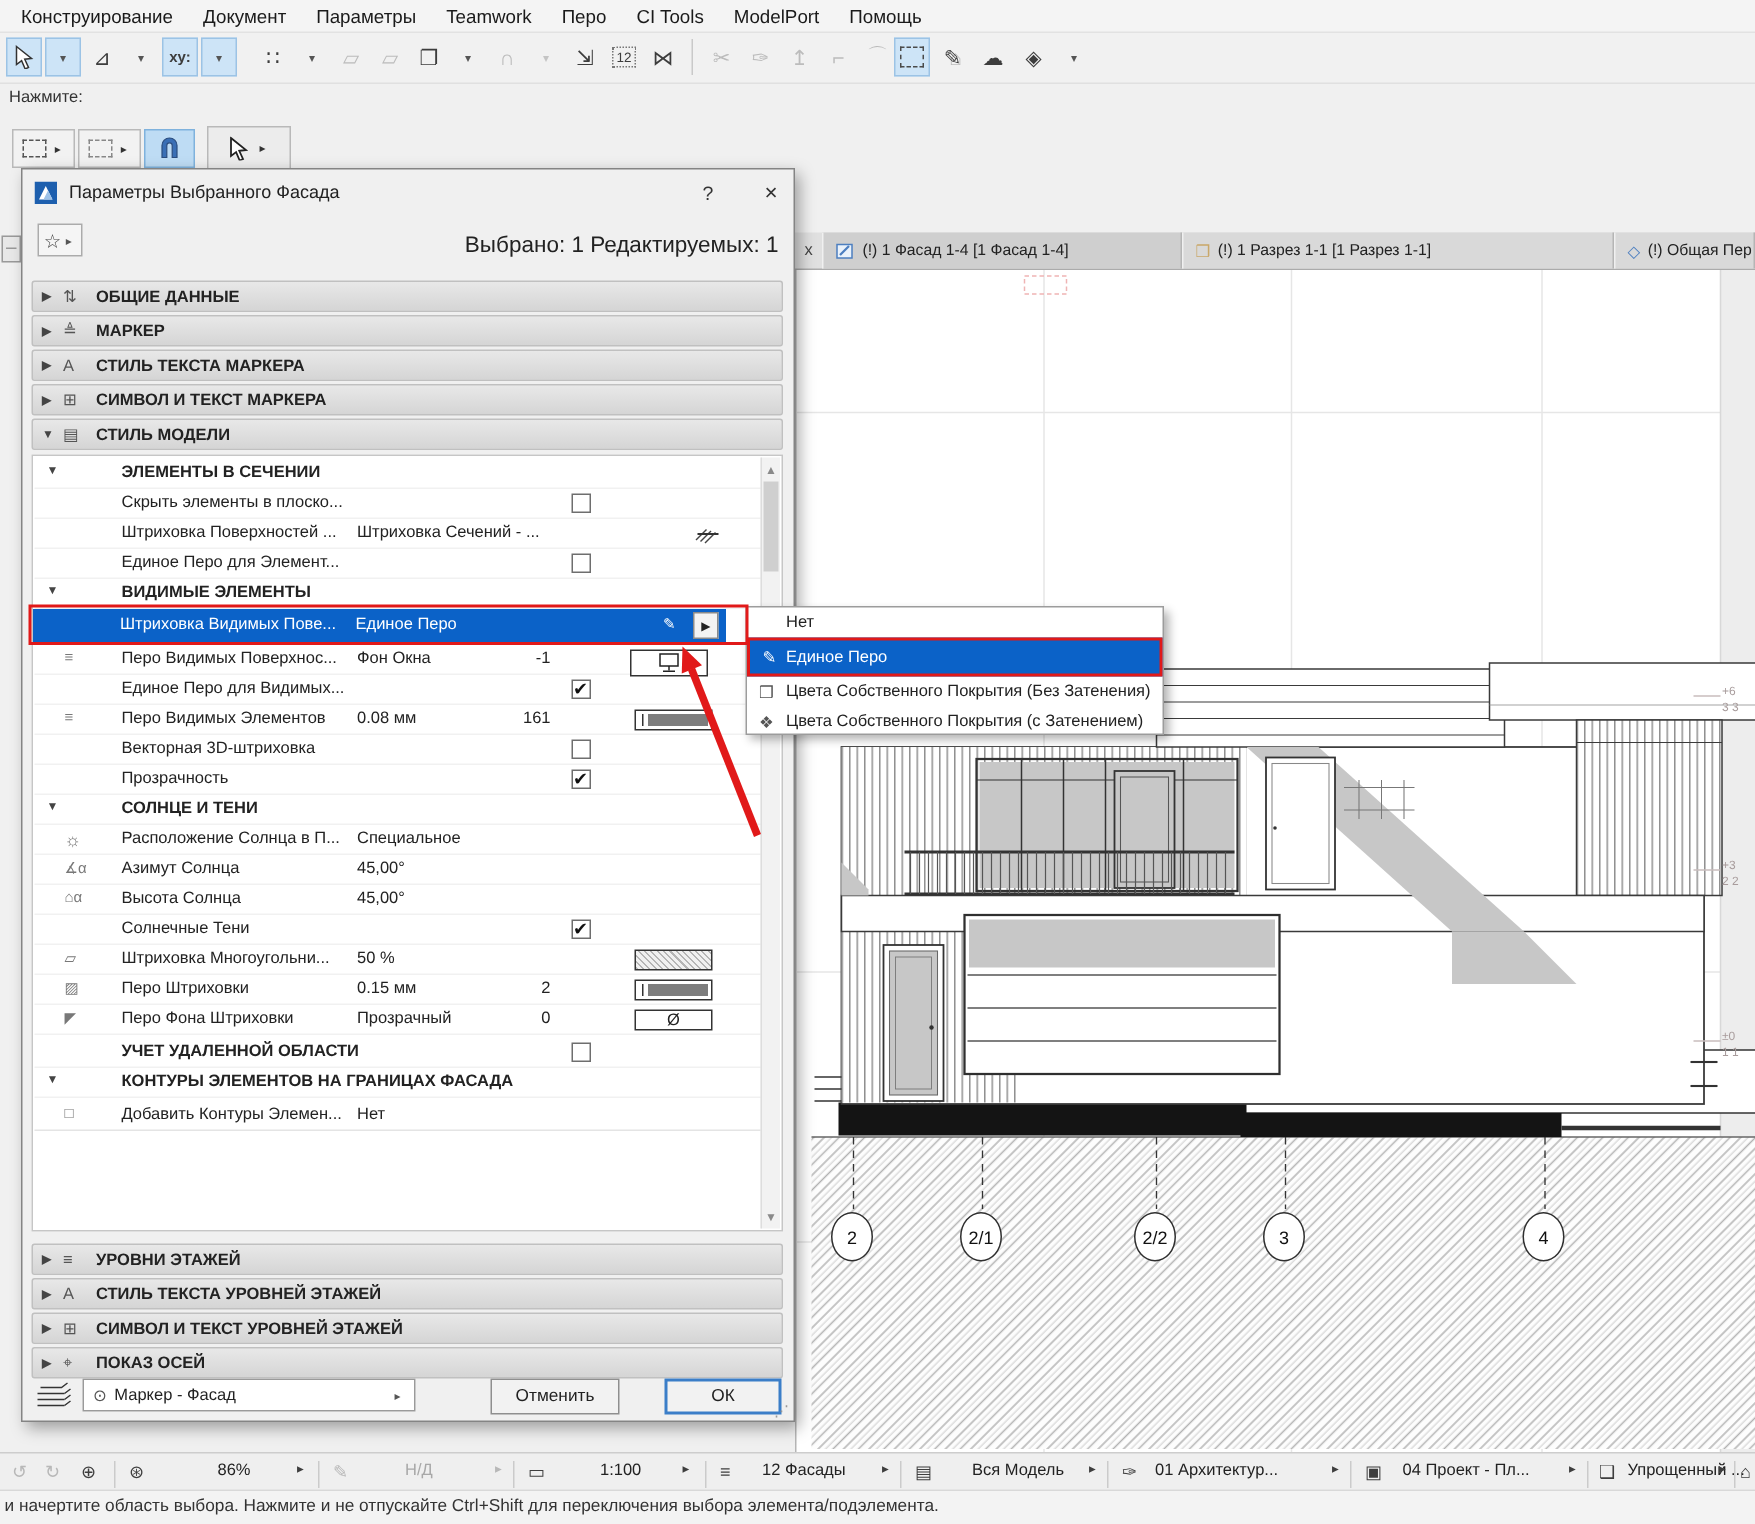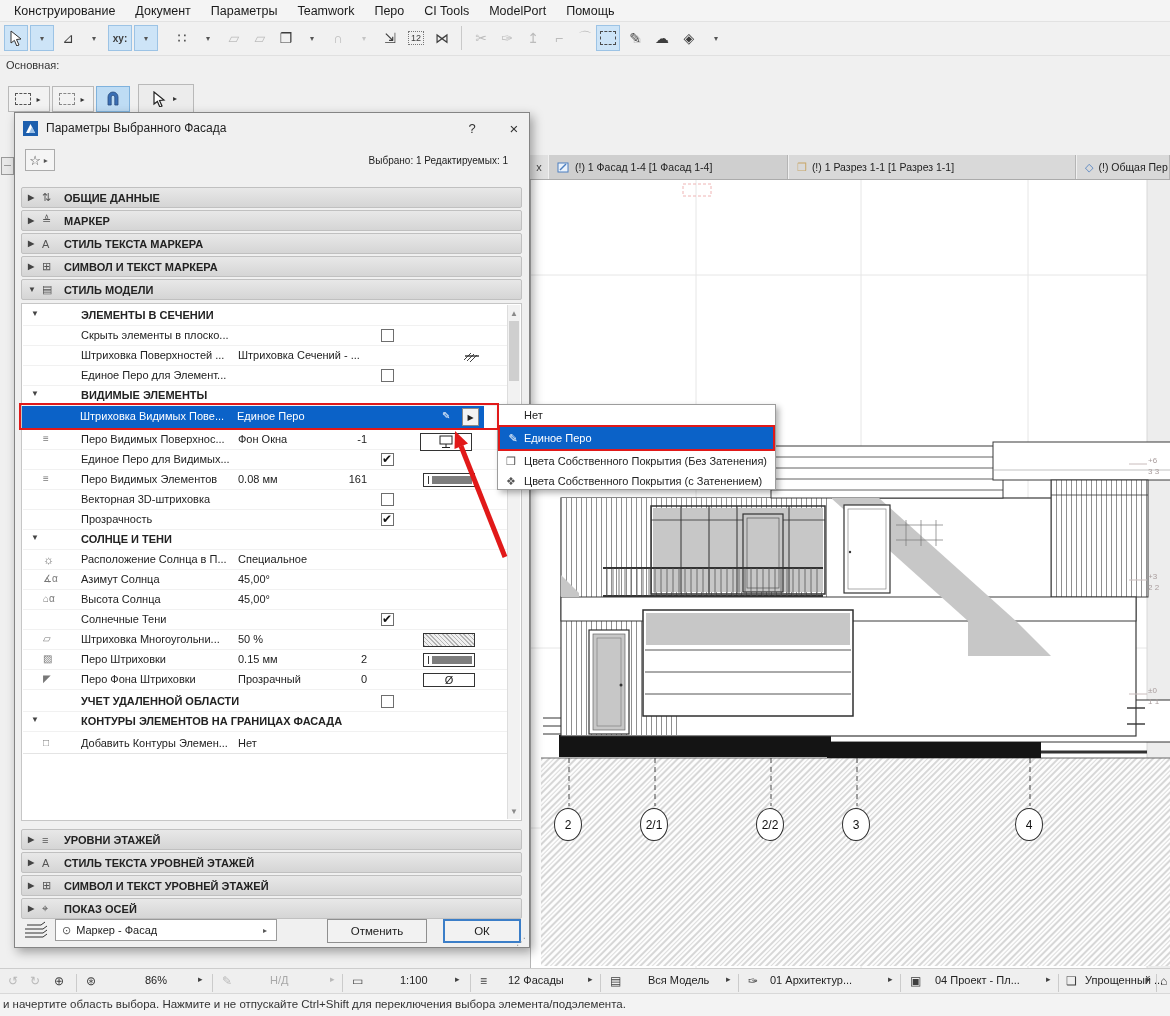--- a/index.html
+++ b/index.html
@@ -23,21 +23,21 @@
   .basic-label{position:absolute;left:6px;top:59px;font-size:11px;color:#333}
   .trow-btn{position:absolute;height:26px;background:#f2f2f2;border:1px solid #b9b9b9;display:flex;align-items:center;justify-content:center;gap:3px}
   .trow-btn .ddc{color:#333}
   .dashbox{width:16px;height:12px;border:1px dashed #555}
   .magnet-btn{background:#bedcf4;border-color:#7fb2dd}
   
   .dialog{position:absolute;left:14px;top:112px;width:516px;height:836px;background:#f0f0f0;border:1px solid #848484;box-shadow:3px 4px 10px rgba(0,0,0,.35);z-index:20}
   .dlg-title{position:absolute;left:0;top:0;right:0;height:30px;display:flex;align-items:center;padding-left:8px;gap:8px;font-size:12px;color:#222}
   .dlg-x{position:absolute;top:4px;width:26px;height:22px;display:flex;align-items:center;justify-content:center;color:#333;font-size:13px}
   .star-btn{position:absolute;left:10px;top:36px;width:30px;height:22px;border:1px solid #ababab;background:#f5f5f5;display:flex;align-items:center;justify-content:center;font-size:13px;color:#444}
-  .sel-info{position:absolute;right:21px;top:42px;font-size:10px;color:#222}
+  .sel-info{position:absolute;right:10px;top:42px;font-size:15px;color:#222}
   .acc{position:absolute;left:6px;width:501px;height:21px;background:linear-gradient(#e8e8e8,#d5d5d5);border:1px solid #c0c0c0;border-radius:2px;display:flex;align-items:center;padding:0 6px;font-weight:bold;font-size:11px;color:#222}
   .acc .exp{width:14px;font-size:8px;color:#444}
   .acc .aicon{width:22px;font-size:11px;font-weight:normal;color:#555}
   
   .panel{position:absolute;left:6px;top:190px;width:501px;height:518px;background:#fff;border:1px solid #c6c6c6}
   .prow{position:absolute;left:1px;width:485px;height:20px;border-bottom:1px solid #f1f1f1;font-size:11px}
   .prow span{position:absolute;top:3px;white-space:nowrap}
   .pl{left:58px}
   .pg{left:58px;font-weight:700}
   .pv{left:215px}
@@ -145,21 +145,21 @@
     <span class="ti act">
         <span class="selrect"></span>
       </span>
     <span class="ti">✎</span>
     <span class="ti">☁</span>
     <span class="ti">◈</span>
     <span class="ti ddc">▾</span>
   </div>
 </div>
 
-<span class="basic-label">Основная:</span>
+<span class="basic-label">Нажмите:</span>
 <div class="trow-btn" style="left:8px;top:86px;width:42px">
     <span class="dashbox"></span>
     <span class="ddc">▸</span>
   </div>
 <div class="trow-btn" style="left:52px;top:86px;width:42px">
     <span class="dashbox" style="border-color:#888"></span>
     <span class="ddc">▸</span>
   </div>
 <div class="trow-btn magnet-btn" style="left:96px;top:86px;width:34px">
   <svg width="16" height="16" viewBox="0 0 16 16">
@@ -377,21 +377,21 @@
   <svg style="position:absolute;left:8px;top:808px" width="26" height="18" viewBox="0 0 26 18">
       <path d="M4,4 L18,4 L22,1" fill="none" stroke="#333"></path>
       <path d="M2,8 L20,8 M2,12 L20,12 M2,16 L20,16" stroke="#333" fill="none"></path>
       <path d="M20,8 L24,5 M20,12 L24,9 M20,16 L24,13" stroke="#333" fill="none"></path>
     </svg>
   <div class="combo">
     <span style="color:#555">⊙</span>
     <span style="flex:1">Маркер - Фасад</span>
     <span class="ddc">▸</span>
   </div>
-  <div class="btn" style="left:312px;top:806px;width:100px">Отменить</div>
+  <div class="btn" style="left:312px;top:806px;width:86px">Отменить</div>
   <div class="btn primary" style="left:428px;top:806px;width:78px">ОК</div>
   <span style="position:absolute;right:3px;bottom:0;color:#999;font-size:10px">⋰</span>
 </div>
 
 <div class="popup">
   <div class="pitem" style="top:0">
       <span>Нет</span>
     </div>
   <div class="pitem sel">
       <span class="picon">✎</span>

